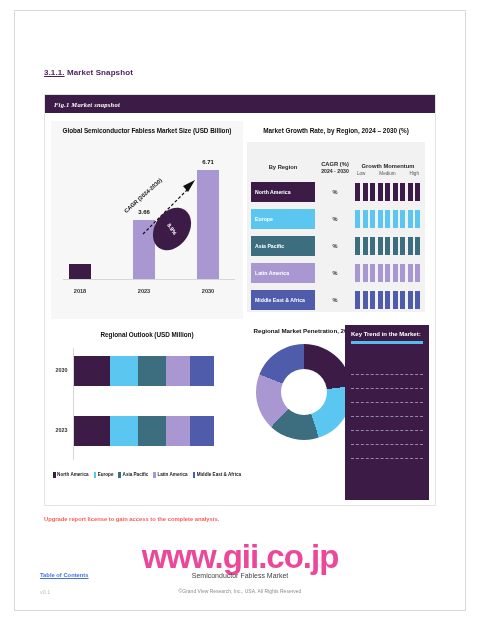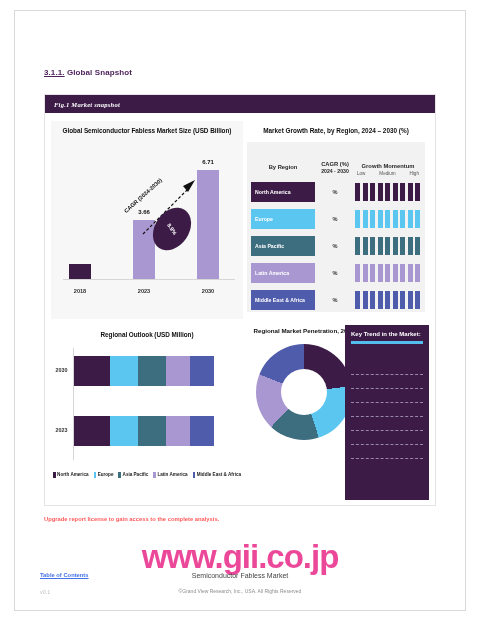--- a/index.html
+++ b/index.html
@@ -82,21 +82,21 @@
   .fcopy{position:absolute;left:0;right:0;top:16px;text-align:center;font-size:5px;color:#8d8d8d;}
 </style>
 </head>
 <body>
 
 <div class="page">
   <div class="page-border"></div>
 
   <div class="section-head">
     <span class="num">3.1.1.</span>
-    <span>Global Snapshot</span>
+    <span>Market Snapshot</span>
   </div>
 
   <div class="figcard">
     <div class="figbar">
       <span>Fig.1 Market snapshot</span>
     </div>
 
     <div class="figbody">
 
       <div class="panel-bar">

